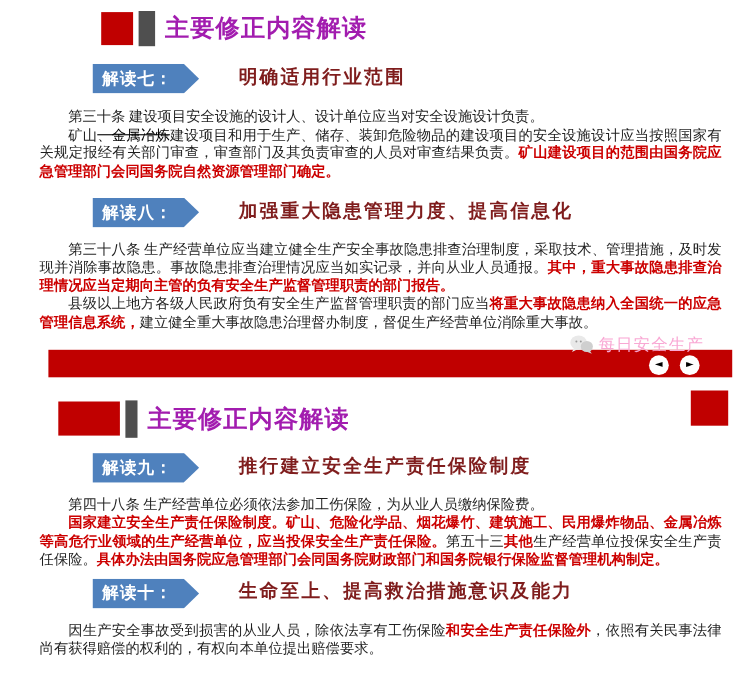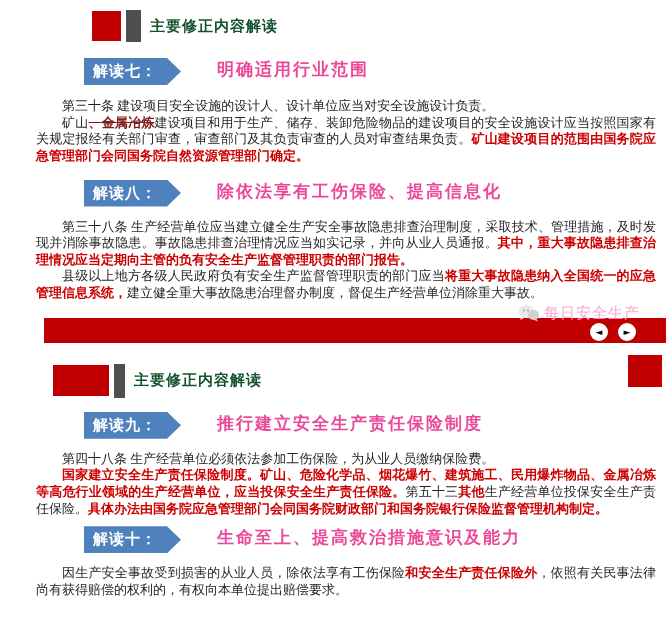--- a/index.html
+++ b/index.html
@@ -17,54 +17,54 @@
   .sec-header.s2{margin:21px 0 0 53px;}
   .hdr-red{background:#c00000;}
   .s1 .hdr-red{width:29px;height:30px;}
   .s2 .hdr-red{width:56px;height:31px;}
   .hdr-dark{background:#4f4f4f;margin-left:5px;}
   .s1 .hdr-dark{width:15px;height:32px;}
   .s2 .hdr-dark{width:11px;height:34px;}
   .hdr-title{
     margin-left:9px;
     font-family:"Liberation Sans","DejaVu Sans",sans-serif;
-    font-weight:bold;font-size:15px;color:#14532d;letter-spacing:1px;
+    font-weight:bold;font-size:22px;color:#a21caf;letter-spacing:1px;
     white-space:nowrap;
   }
   
   .badge-row{display:flex;align-items:flex-start;margin-left:84px;}
   .badge-row.b7{margin-top:16px;}
   .badge-row.b8{margin-top:15px;}
   .badge-row.b9{margin-top:14px;}
   .badge-row.b10{margin-top:9px;}
   .badge{
     background:#4f81bd;color:#ffffff;
     font-family:"Liberation Sans","DejaVu Sans",sans-serif;
     font-weight:bold;font-size:15px;letter-spacing:1px;
     padding:4px 24px 4px 9px;
     clip-path:polygon(0 0,calc(100% - 14px) 0,100% 50%,calc(100% - 14px) 100%,0 100%);
     white-space:nowrap;
   }
   .block-title{
     margin-left:36px;
-    color:#ec4899;font-weight:bold;font-size:17px;letter-spacing:2px;
+    color:#7f1d1d;font-weight:bold;font-size:17px;letter-spacing:2px;
     white-space:nowrap;
   }
   
   .paras{margin:13px 10px 0 36px;}
   .paras.tight{margin-top:12px;}
   .paras p{
     margin:0;padding:0;
     font-size:13px;line-height:1.28;
     text-indent:2em;
     text-align:justify;
   }
   .run-normal{color:#1f1f1f;}
   .run-red{color:#cc0000;font-weight:bold;}
-  .run-strike{color:#7f1d1d;text-decoration:line-through;font-weight:bold;}
+  .run-strike{color:#000000;text-decoration:line-through;}
   
   .footer-bar{
     position:relative;
     margin:16px 0 0 44px;
     height:25px;background:#c00000;
   }
   .pager-btn{
     position:absolute;top:5px;
     width:18px;height:18px;border-radius:50%;
     background:#ffffff;color:#000000;
@@ -104,21 +104,21 @@
     <div class="badge">解读七：</div>
     <div class="block-title">明确适用行业范围</div>
   </div>
   <div class="paras">
     <p><span class="run-normal">第三十条 建设项目安全设施的设计人、设计单位应当对安全设施设计负责。</span></p>
     <p><span class="run-normal">矿山</span><span class="run-strike">、金属冶炼</span><span class="run-normal">建设项目和用于生产、储存、装卸危险物品的建设项目的安全设施设计应当按照国家有关规定报经有关部门审查，审查部门及其负责审查的人员对审查结果负责。</span><span class="run-red">矿山建设项目的范围由国务院应急管理部门会同国务院自然资源管理部门确定。</span></p>
   </div>
 
   <div class="badge-row b8">
     <div class="badge">解读八：</div>
-    <div class="block-title">除依法享有工伤保险、提高信息化</div>
+    <div class="block-title">加强重大隐患管理力度、提高信息化</div>
   </div>
   <div class="paras tight">
     <p><span class="run-normal">第三十八条 生产经营单位应当建立健全生产安全事故隐患排查治理制度，采取技术、管理措施，及时发现并消除事故隐患。事故隐患排查治理情况应当如实记录，并向从业人员通报。</span><span class="run-red">其中，重大事故隐患排查治理情况应当定期向主管的负有安全生产监督管理职责的部门报告。</span></p>
     <p><span class="run-normal">县级以上地方各级人民政府负有安全生产监督管理职责的部门应当</span><span class="run-red">将重大事故隐患纳入全国统一的应急管理信息系统，</span><span class="run-normal">建立健全重大事故隐患治理督办制度，督促生产经营单位消除重大事故。</span></p>
   </div>
 
   <div class="footer-bar">
     <div class="watermark">
       <span class="icon">
         <svg width="22" height="18" viewBox="0 0 22 18">

